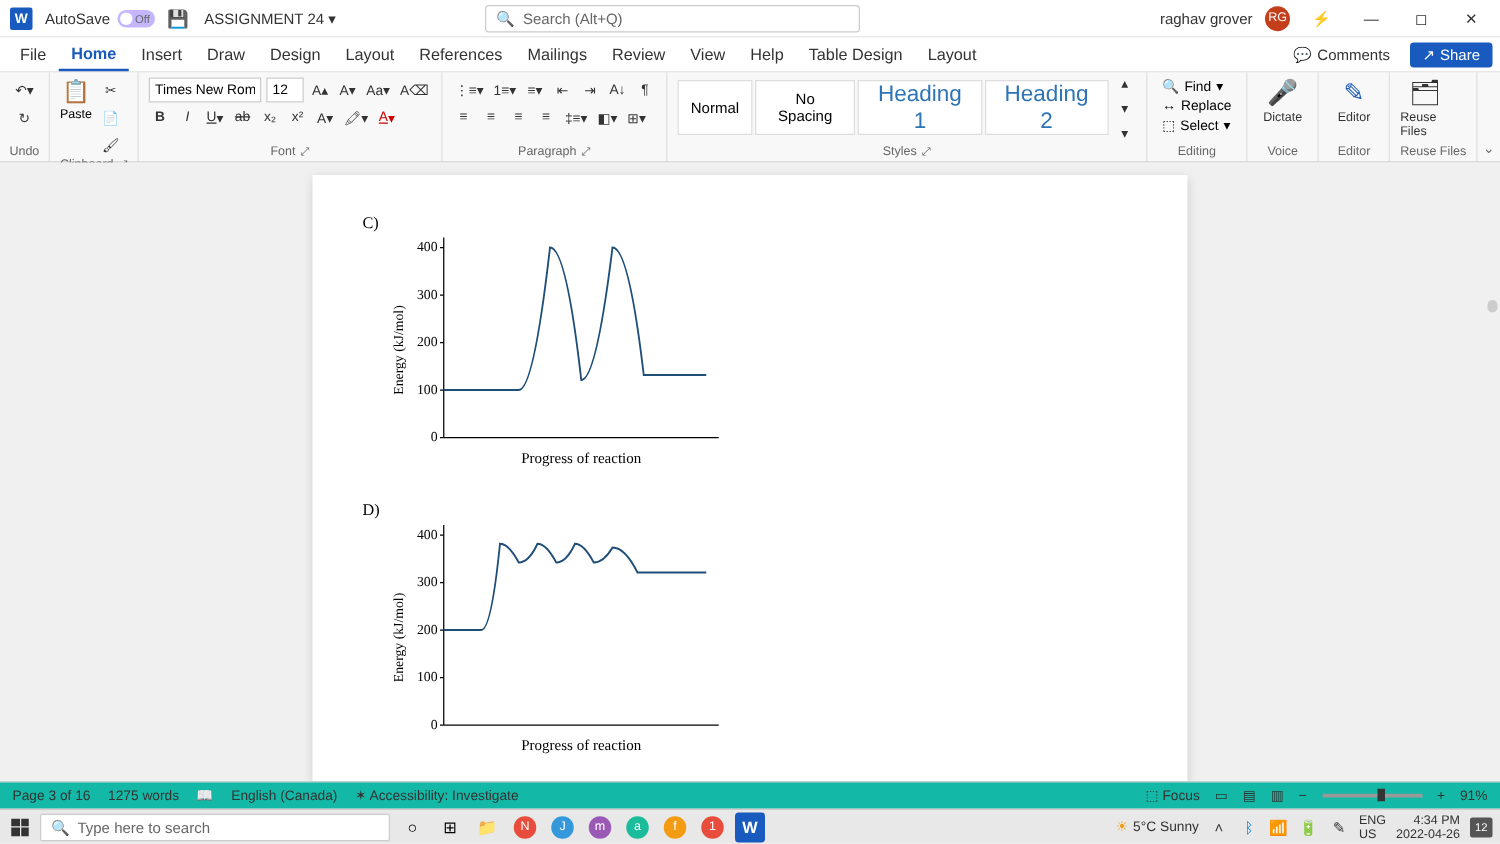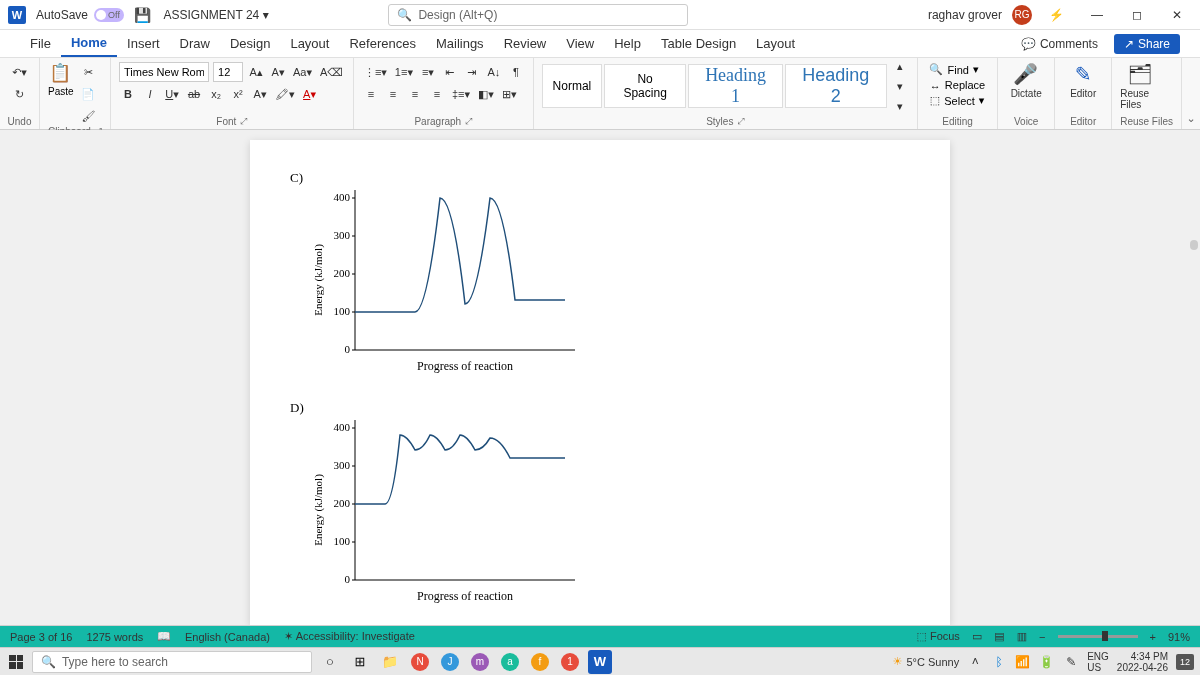--- a/index.html
+++ b/index.html
@@ -14,41 +14,41 @@
 .toggle-label { font-size: 9px; color: #666; margin-left: 14px; position: absolute; }
 .save-icon { margin-left: 10px; color: #185abd; font-size: 14px; }
 .doc-title { margin-left: 12px; font-size: 12px; color: #333; }
 .search-bar { margin: 0 auto; width: 300px; height: 22px; border: 1px solid #ccc; border-radius: 3px; display: flex; align-items: center; padding: 0 8px; color: #666; font-size: 12px; gap: 6px; }
 .user-area { display: flex; align-items: center; gap: 10px; margin-left: auto; }
 .user-name { font-size: 12px; color: #333; }
 .user-avatar { width: 20px; height: 20px; background: #c43e1c; color: #fff; border-radius: 50%; display: flex; align-items: center; justify-content: center; font-size: 10px; }
 .win-btn { width: 30px; height: 20px; display: flex; align-items: center; justify-content: center; color: #333; font-size: 12px; }
 
 
-.ribbon-tabs { height: 28px; background: #fff; display: flex; align-items: center; padding: 0 20px; gap: 0; border-bottom: 1px solid #e0e0e0; }
+.ribbon-tabs { height: 28px; background: #fff; display: flex; align-items: center; padding: 0 6px; gap: 0; border-bottom: 1px solid #e0e0e0; }
 .tab { padding: 0 10px; font-size: 13px; color: #333; height: 100%; display: flex; align-items: center; cursor: pointer; }
 .tab.active { border-bottom: 2px solid #185abd; color: #185abd; font-weight: 700; }
 .tab-right { margin-left: auto; display: flex; gap: 8px; align-items: center; }
 .comments-btn { display: flex; align-items: center; gap: 4px; font-size: 12px; color: #333; padding: 3px 8px; }
 .share-btn { background: #185abd; color: #fff; padding: 3px 10px; border-radius: 3px; font-size: 12px; display: flex; align-items: center; gap: 4px; }
 
 
 .ribbon { height: 72px; background: #f8f8f8; display: flex; border-bottom: 1px solid #d0d0d0; }
 .group { border-right: 1px solid #e0e0e0; padding: 4px 8px 2px; display: flex; flex-direction: column; justify-content: space-between; }
 .group-content { display: flex; flex-direction: column; gap: 2px; }
 .group-row { display: flex; align-items: center; gap: 4px; }
 .group-label { font-size: 10px; color: #666; text-align: right; display: flex; justify-content: center; align-items: center; gap: 4px; }
 .btn-sm { min-width: 18px; height: 20px; display: flex; align-items: center; justify-content: center; font-size: 11px; color: #333; cursor: pointer; padding: 0 2px; }
 .btn-lg { width: 40px; display: flex; flex-direction: column; align-items: center; justify-content: center; gap: 2px; font-size: 10px; color: #333; cursor: pointer; }
 .font-select { border: 1px solid #ccc; height: 20px; font-size: 11px; padding: 0 4px; background: #fff; }
 .font-name { width: 90px; }
 .font-size { width: 30px; }
 .styles-gallery { display: flex; gap: 2px; align-items: center; }
 .style-item { border: 1px solid #ddd; padding: 4px 10px; font-size: 12px; background: #fff; min-width: 60px; text-align: center; height: 44px; display: flex; align-items: center; justify-content: center; }
-.style-heading1 { color: #2e74b5; font-size: 18px; font-family: Liberation Serif, serif; }
+.style-heading1 { color: #2e74b5; font-size: 18px; }
 .style-heading2 { color: #2e74b5; font-size: 18px; }
 .editing-list { display: flex; flex-direction: column; gap: 1px; font-size: 11px; }
 .editing-item { display: flex; align-items: center; gap: 4px; padding: 1px 4px; }
 .launcher { font-size: 9px; color: #666; }
 .undo-group { width: 40px; }
 .clipboard-group .paste-btn { display: flex; flex-direction: column; align-items: center; font-size: 10px; gap: 2px; }
 
 
 .doc-area { height: 495px; background: #f0f0f0; overflow: auto; display: flex; justify-content: center; padding-top: 10px; position: relative; }
 .page { width: 700px; background: #fff; box-shadow: 0 2px 8px rgba(0,0,0,0.15); padding: 40px 60px; min-height: 470px; }
@@ -91,21 +91,21 @@
     <span>AutoSave</span>
     <div class="toggle">
       <div class="toggle-knob"></div>
       <span class="toggle-label">Off</span>
     </div>
   </div>
   <span class="save-icon">💾</span>
   <span class="doc-title">ASSIGNMENT 24 ▾</span>
   <div class="search-bar">
     <span>🔍</span>
-    <span>Design (Alt+Q)</span>
+    <span>Search (Alt+Q)</span>
   </div>
   <div class="user-area">
     <span class="user-name">raghav grover</span>
     <div class="user-avatar">RG</div>
     <span class="win-btn">⚡</span>
     <span class="win-btn">—</span>
     <span class="win-btn">◻</span>
     <span class="win-btn">✕</span>
   </div>
 </div>

